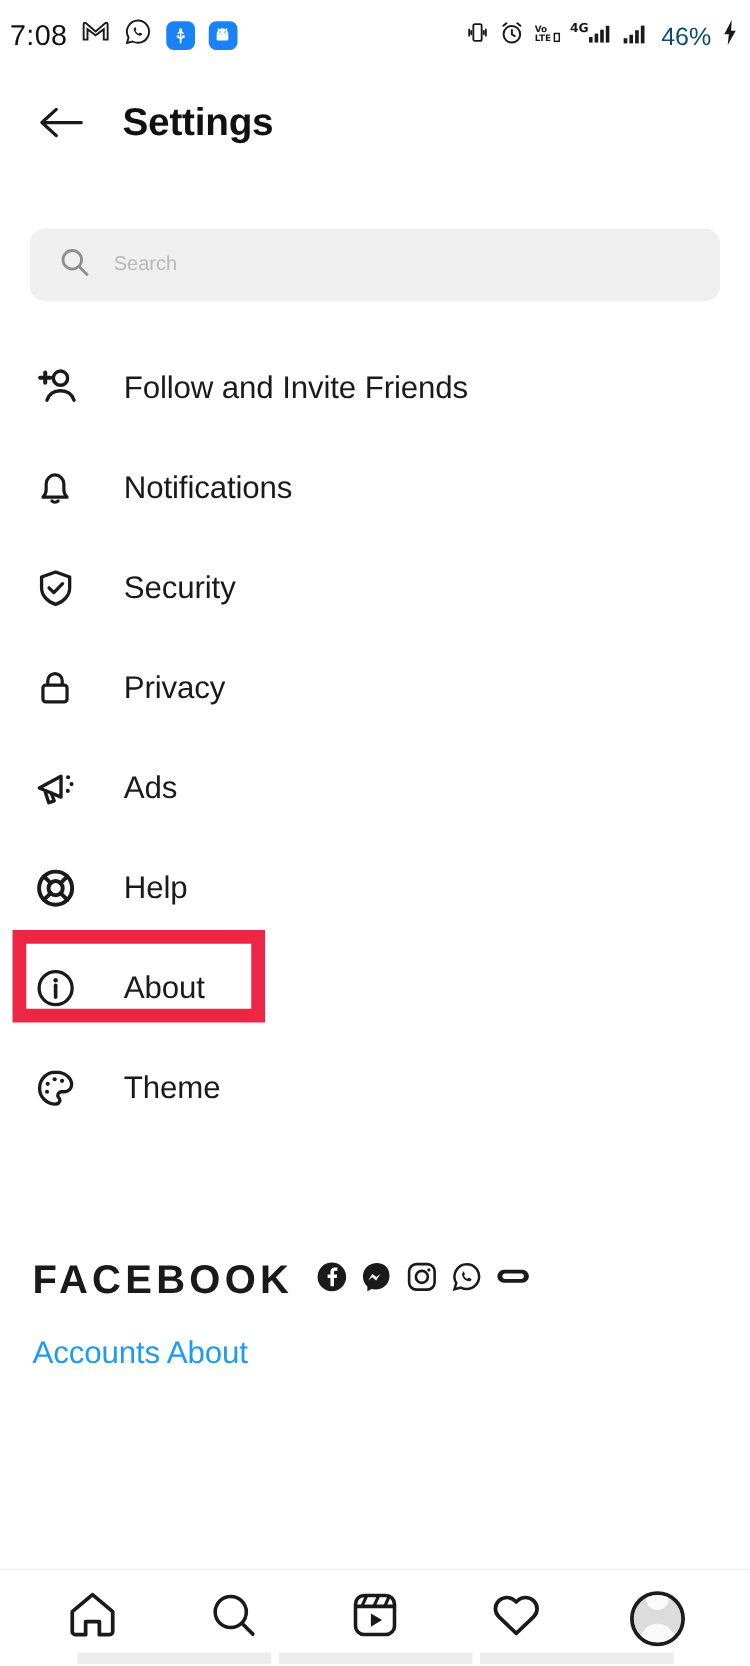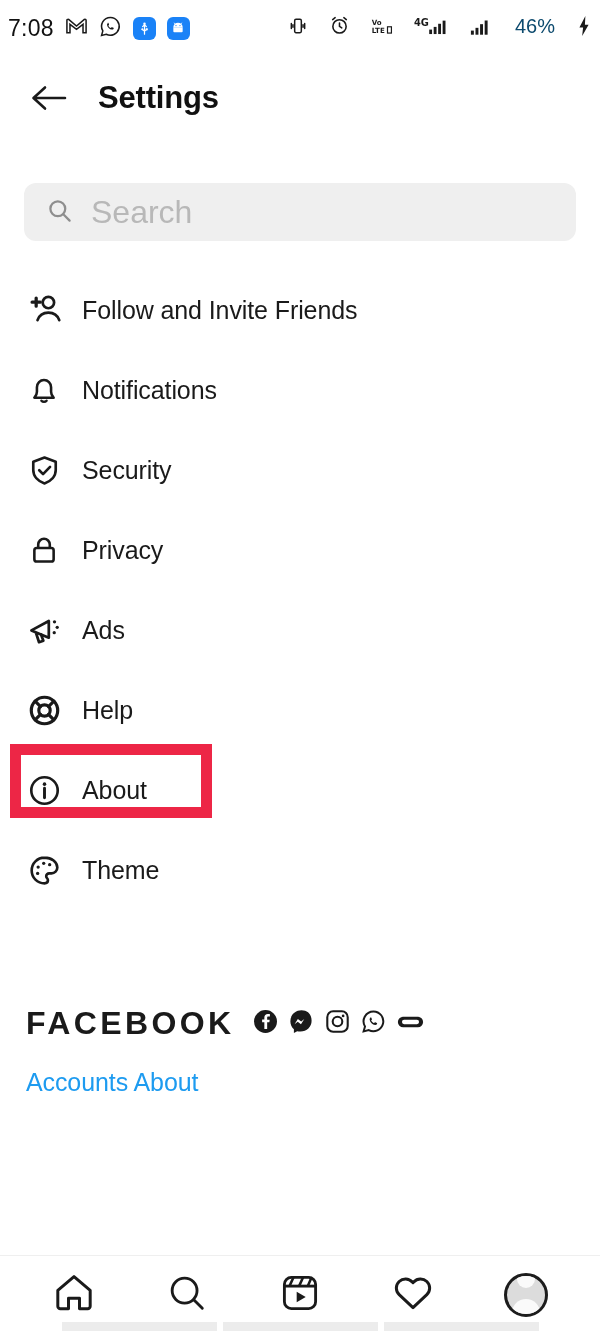--- a/index.html
+++ b/index.html
@@ -13,21 +13,21 @@
   .phone { position:relative; width:600px; height:1333px; background:#fff; }
 
   
   .statusbar {
     position:absolute; top:0; left:0; width:600px; height:56px;
     display:flex; align-items:center; justify-content:space-between;
     padding:0 8px;
   }
   .sb-left { display:flex; align-items:center; gap:11px; }
   .sb-time { font-size:23px; color:#111; letter-spacing:.3px; font-weight:400; }
-  .sb-right { display:flex; align-items:flex-start; gap:21px; }
+  .sb-right { display:flex; align-items:flex-end; gap:7px; }
   .sb-ico { display:block; }
   .sb-badge {
     width:23px; height:23px; border-radius:6px; background:#1a82f7;
     display:flex; align-items:center; justify-content:center;
   }
   .sb-batt { font-size:20px; color:#0c4a6e; letter-spacing:0; margin-left:1px; }
 
   
   .header {
     position:absolute; top:56px; left:0; width:600px; height:84px;
@@ -42,30 +42,30 @@
     font-size:31px; font-weight:700; color:#111; margin-left:18px;
     letter-spacing:-.2px;
   }
 
   
   .search-wrap { position:absolute; top:183px; left:24px; width:552px; height:58px; }
   .search-box {
     width:100%; height:100%; background:#efefef; border-radius:12px;
     display:flex; align-items:center; padding:0 22px; gap:18px; cursor:text;
   }
-  .search-ph { font-size:32px; color:#b8b8b8; }
+  .search-ph { font-size:16px; color:#b8b8b8; }
 
   
   .menu { position:absolute; top:270px; left:0; width:600px; }
   .menu-item {
     height:80px; display:flex; align-items:center;
     padding-left:26px; cursor:pointer; position:relative;
   }
   .menu-icon { width:42px; display:flex; align-items:center; justify-content:flex-start; }
-  .menu-label { font-size:25px; color:#1a1a1a; margin-left:14px; letter-spacing:-.1px;text-align:right; }
+  .menu-label { font-size:25px; color:#1a1a1a; margin-left:31px; letter-spacing:-.1px;text-align:right; }
 
   
   .hl-box {
     position:absolute; left:10px; top:744px; width:202px; height:74px;
     border:11px solid #ed2646; background:transparent;
     pointer-events:none; z-index:5;
   }
 
   
   .fb-section { position:absolute; top:1005px; left:26px; width:560px; }

